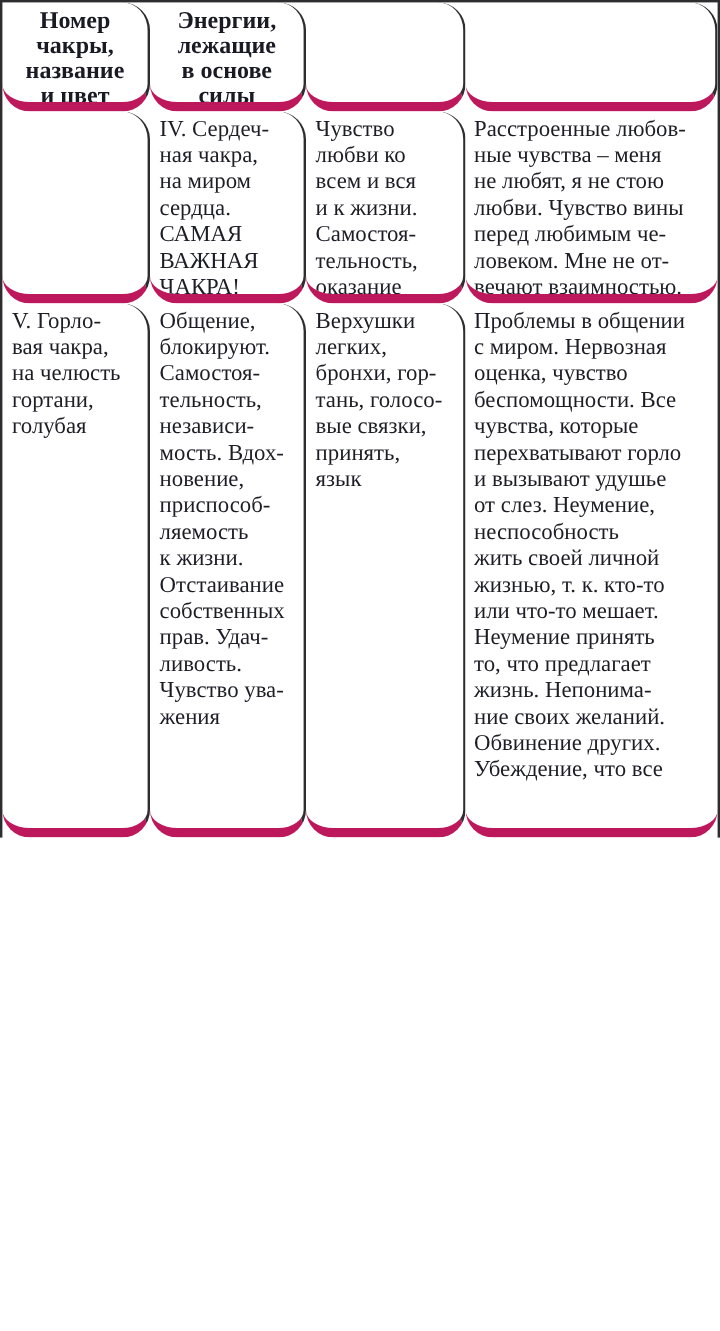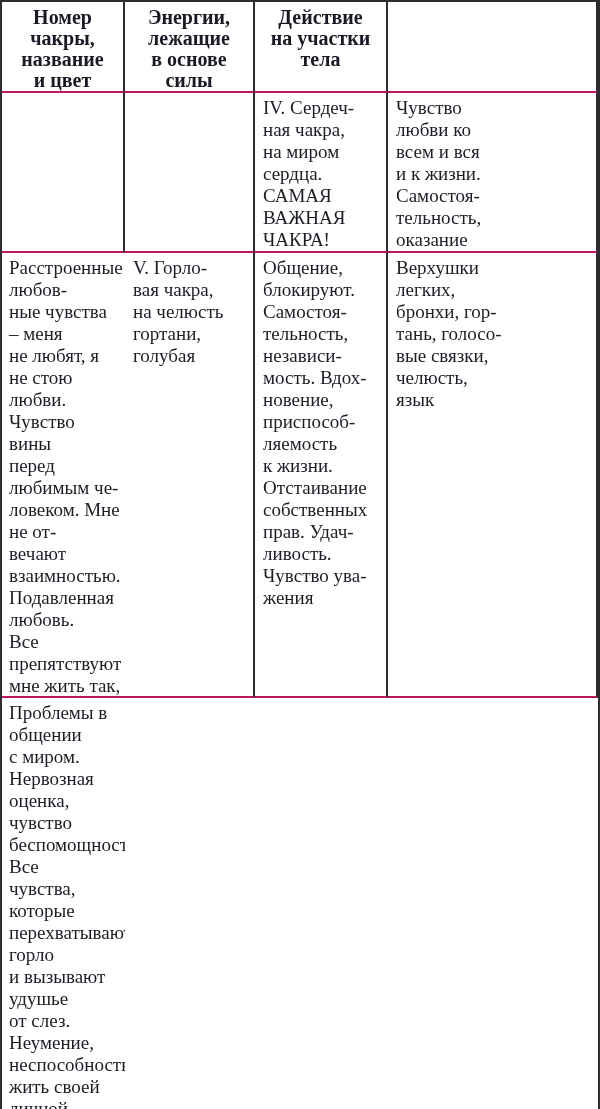--- a/index.html
+++ b/index.html
@@ -20,27 +20,28 @@
     width: 596px;
     display: grid;
     grid-template-columns: 123px 130px 133px 210px;
     grid-template-rows: 91px 160px 445px auto;
     border: 2px solid #2d2d30;
     border-bottom: none;
   }
   .cell {
     box-sizing: border-box;
     border-right: 2px solid #2d2d30;
-    border-bottom: 2px solid #be185d;
+    border-bottom: 8px solid #be185d;
     padding: 4px 4px 0 8px;
     font-size: 19px;
     line-height: 22px;
     color: #1d1d26;
     white-space: pre-line;
     overflow: hidden;
+    border-radius: 23px;
   }
   .cell.col4 { border-right: none; padding-left: 7px; }
   .cell.th {
     font-weight: bold;
     text-align: center;
     font-size: 20px;
     line-height: 21px;
     padding: 5px 2px 0 2px;
     color: #1a1a24;
   }
@@ -52,23 +53,20 @@
   <div class="chakra-table">
 
     <div class="cell th col1">Номер
 чакры,
 название
 и цвет</div>
     <div class="cell th col2">Энергии,
 лежащие
 в основе
 силы</div>
-    <div class="cell th col3">Действие
-на участки
-тела</div>
 
     <div class="cell col1"></div>
     <div class="cell col2"></div>
     <div class="cell col3"></div>
 
     <div class="cell col1">IV. Сердеч-
 ная чакра,
 на миром
 сердца.
 САМАЯ
@@ -130,21 +128,21 @@
 собственных
 прав. Удач-
 ливость.
 Чувство ува-
 жения</div>
     <div class="cell col3">Верхушки
 легких,
 бронхи, гор-
 тань, голосо-
 вые связки,
-челюсть,
+принять,
 язык</div>
     <div class="cell col4">Проблемы в общении
 с миром. Нервозная
 оценка, чувство
 беспомощности. Все
 чувства, которые
 перехватывают горло
 и вызывают удушье
 от слез. Неумение,
 неспособность

